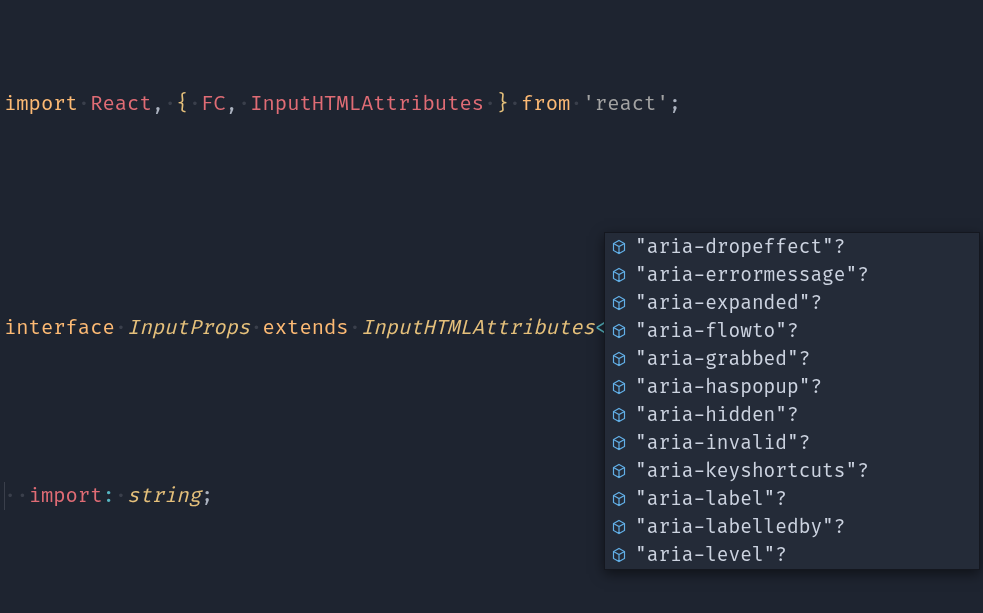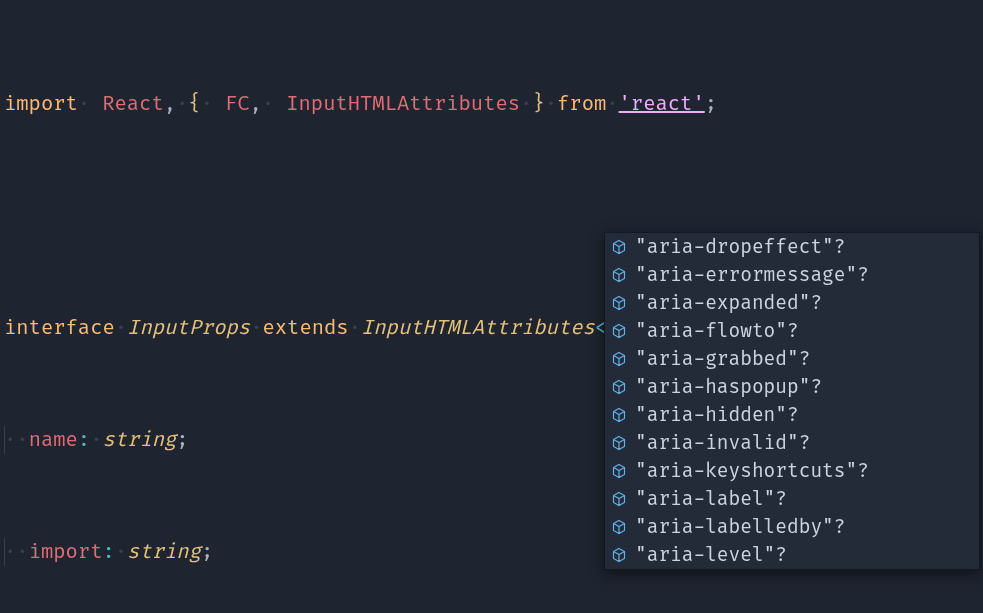--- a/index.html
+++ b/index.html
@@ -14,23 +14,23 @@
   overflow:hidden;
   position:relative;
   font-variant-ligatures:contextual;
 }
 .editor { padding:6px 4px; white-space:pre; position:relative; }
 .line { height:28px; position:relative; }
 .indent-guide { position:absolute; top:0; bottom:0; width:1px; background:#3a3f4b; }
 .dot { color:#3a3f4b; }
 .kw { color:#fdba74; }
 .type-i { color:#e5c07b; font-style:italic; }
-.ident { color:#e06c75;margin-left:12px; }
+.ident { color:#e06c75; }
 .prop { color:#e06c75; }
-.str { color:#f0abfc;text-decoration:underline; }
+.str { color:#a3a3a3; }
 .op { color:#56b6c2; }
 .punct { color:#abb2bf; }
 .brace-y { color:#e5c07b; }
 
 .suggest {
   position:absolute;
   top:232px;
   left:604px;
   width:376px;
   background:#242b38;
@@ -61,21 +61,20 @@
 
 <div class="line"><span class="kw">import</span><span class="dot">·</span><span class="ident">React</span><span class="punct">,</span><span class="dot">·</span><span class="brace-y">{</span><span class="dot">·</span><span class="ident">FC</span><span class="punct">,</span><span class="dot">·</span><span class="ident">InputHTMLAttributes</span><span class="dot">·</span><span class="brace-y">}</span><span class="dot">·</span><span class="kw">from</span><span class="dot">·</span><span class="str">'react'</span><span class="punct">;</span></div>
 
 
 <div class="line"></div>
 
 
 <div class="line"><span class="kw">interface</span><span class="dot">·</span><span class="type-i">InputProps</span><span class="dot">·</span><span class="kw">extends</span><span class="dot">·</span><span class="type-i">InputHTMLAttributes</span><span class="op">&lt;</span><span class="type-i">HTMLInputElement</span><span class="op">&gt;</span><span class="dot">·</span><span class="brace-y">{</span></div>
 
 
-<div class="line"><span class="indent-guide" style="left:0px;"></span><span class="dot">··</span><span class="prop">name</span><span class="op">:</span><span class="dot">·</span><span class="type-i">string</span><span class="punct">;</span></div>
 
 
 <div class="line"><span class="indent-guide" style="left:0px;"></span><span class="dot">··</span><span class="prop">import</span><span class="op">:</span><span class="dot">·</span><span class="type-i">string</span><span class="punct">;</span></div>
 
 
 
 
 
 
 

